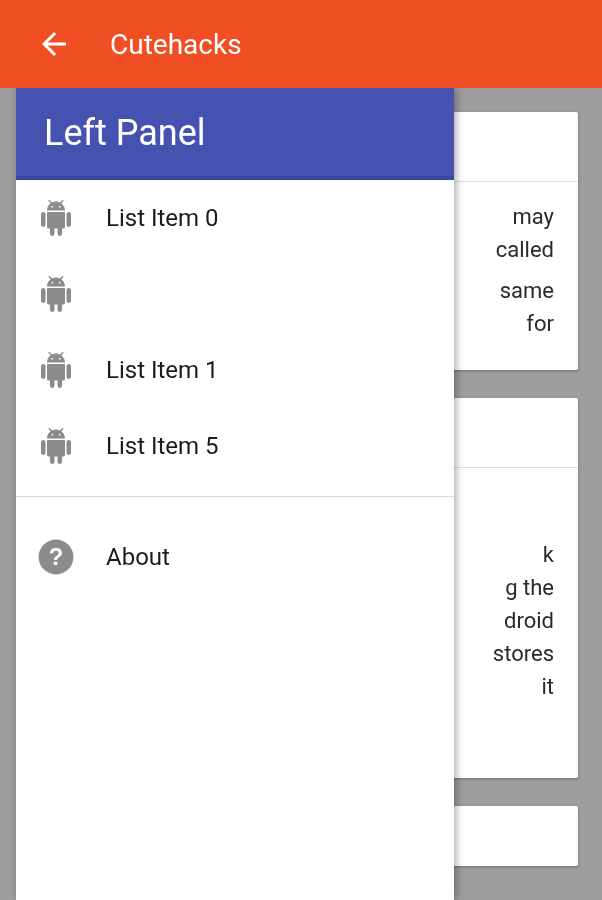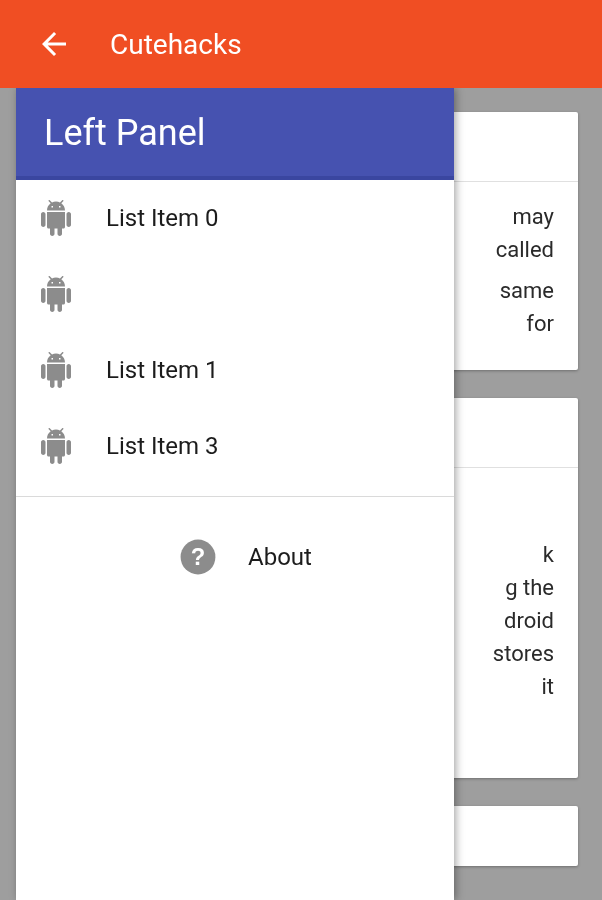--- a/index.html
+++ b/index.html
@@ -61,21 +61,21 @@
     display: flex; align-items: center;
     height: 76px;
     padding-left: 20px;
     cursor: pointer;
   }
   .drawer-item .icon { width: 40px; height: 40px; display:flex; align-items:center; justify-content:center; }
   .drawer-item .icon svg { width: 36px; height: 36px; fill: #8c8c8c; }
   .drawer-item .icon.circle svg { width: 38px; height: 38px; }
   .drawer-item .label { margin-left: 30px; font-size: 24px; color: #1c1c1c; }
   .drawer-divider { height: 1px; background: #dadada; margin-top: 12px; }
-  .drawer .about-row { margin-top: 22px; justify-content: center; }
+  .drawer .about-row { margin-top: 22px; }
 </style>
 </head>
 <body>
 
 <svg width="0" height="0" style="position:absolute">
   <defs>
     <symbol id="arrow-back" viewBox="0 0 24 24">
       <path d="M20 11H7.83l5.59-5.59L12 4l-8 8 8 8 1.41-1.41L7.83 13H20v-2z"></path>
     </symbol>
     <symbol id="android" viewBox="0 0 24 24">
@@ -151,21 +151,21 @@
           </svg>
         </span>
       <span class="label">List Item 1</span>
     </div>
     <div class="drawer-item">
       <span class="icon">
           <svg>
             <use href="#android"></use>
           </svg>
         </span>
-      <span class="label">List Item 3</span>
+      <span class="label">List Item 5</span>
     </div>
 
     <div class="drawer-divider"></div>
 
     <div class="drawer-item about-row">
       <span class="icon circle">
           <svg>
             <use href="#help-circle"></use>
           </svg>
         </span>

